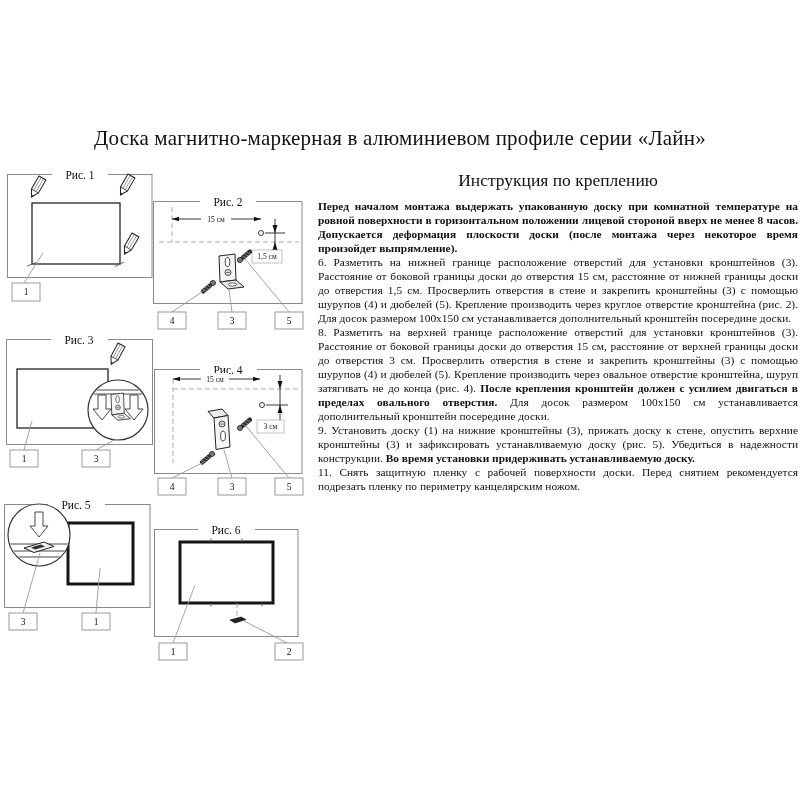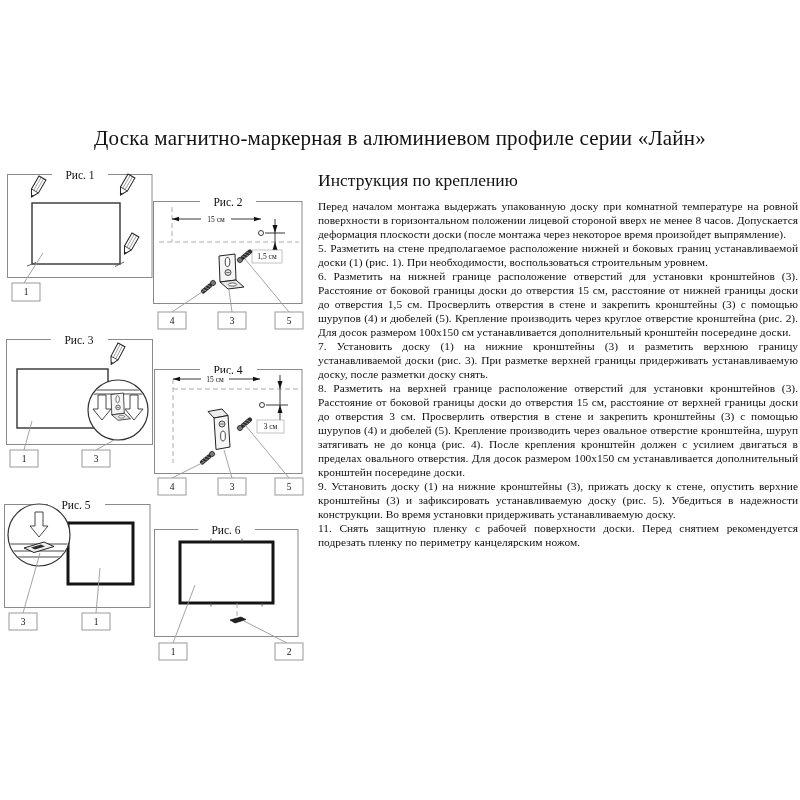--- a/index.html
+++ b/index.html
@@ -1,23 +1,23 @@
 <!DOCTYPE html>
 <html><head>
 <meta charset="utf-8">
 <style>
   html,body{margin:0;padding:0;background:#fff;}
   .page{position:relative;width:800px;height:800px;background:#ffffff;overflow:hidden;
         font-family:"Liberation Serif",serif;color:#111;}
   .doc-title{position:absolute;top:126px;left:0;width:800px;text-align:center;
              font-size:21px;letter-spacing:.2px;}
   .instructions{position:absolute;left:318px;top:170px;width:480px;}
-  .instructions .heading{font-size:17.5px;margin:0 0 8px 0;}
+  .instructions .heading{text-align:center;font-size:17.5px;margin:0 0 8px 0;}
   .instructions p{margin:0;font-size:11.4px;line-height:14px;text-align:justify;}
-  .instructions b{font-weight:normal;}
+  .instructions b{font-weight:bold;}
   .fig{position:absolute;overflow:visible;}
   svg text{font-family:"Liberation Serif",serif;fill:#111;}
   .figframe{fill:none;stroke:#8a8a8a;stroke-width:1;}
   .labelbg{fill:#fff;}
   .figlabel{font-size:11.5px;text-anchor:middle;}
   .board{fill:#fff;stroke:#333;stroke-width:1.4;}
   .board-thick{fill:#fff;stroke:#141414;stroke-width:3;}
   .callout-rect{fill:#fff;stroke:#999;stroke-width:1;}
   .callout-num{font-size:9.5px;text-anchor:middle;}
   .leader{stroke:#999;stroke-width:.9;fill:none;}
@@ -253,22 +253,20 @@
     <g>
       <rect class="callout-rect" x="121" y="120" width="28" height="17"></rect>
       <text class="callout-num" x="135" y="132">2</text>
     </g>
   </svg>
 
   <div class="instructions">
     <div class="heading">Инструкция по креплению</div>
     <div>
         <p><b>Перед началом монтажа выдержать упакованную доску при комнатной температуре на ровной поверхности в горизонтальном положении лицевой стороной вверх не менее 8 часов. Допускается деформация плоскости доски (после монтажа через некоторое время произойдет выпрямление).</b></p>
-        <p><span>5. Разметить на стене предполагаемое расположение нижней и боковых границ устанавливаемой доски (1) (рис. 1). При необходимости, воспользоваться строительным уровнем.</span></p>
         <p><span>6. Разметить на нижней границе расположение отверстий для установки кронштейнов (3). Расстояние от боковой границы доски до отверстия 15 см, расстояние от нижней границы доски до отверстия 1,5 см. Просверлить отверстия в стене и закрепить кронштейны (3) с помощью шурупов (4) и дюбелей (5). Крепление производить через круглое отверстие кронштейна (рис. 2). Для досок размером 100х150 см устанавливается дополнительный кронштейн посередине доски.</span></p>
-        <p><span>7. Установить доску (1) на нижние кронштейны (3) и разметить верхнюю границу устанавливаемой доски (рис. 3). </span><b>При разметке верхней границы придерживать устанавливаемую доску, после разметки доску снять.</b></p>
         <p><span>8. Разметить на верхней границе расположение отверстий для установки кронштейнов (3). Расстояние от боковой границы доски до отверстия 15 см, расстояние от верхней границы доски до отверстия 3 см. Просверлить отверстия в стене и закрепить кронштейны (3) с помощью шурупов (4) и дюбелей (5). Крепление производить через овальное отверстие кронштейна, шуруп затягивать не до конца (рис. 4). </span><b>После крепления кронштейн должен с усилием двигаться в пределах овального отверстия. </b><span>Для досок размером 100х150 см устанавливается дополнительный кронштейн посередине доски.</span></p>
         <p><span>9. Установить доску (1) на нижние кронштейны (3), прижать доску к стене, опустить верхние кронштейны (3) и зафиксировать устанавливаемую доску (рис. 5). Убедиться в надежности конструкции. </span><b>Во время установки придерживать устанавливаемую доску.</b></p>
         <p><span>11. Снять защитную пленку с рабочей поверхности доски. Перед снятием рекомендуется подрезать пленку по периметру канцелярским ножом.</span></p>
       </div>
   </div>
 
 </div>
 
 </body></html>

